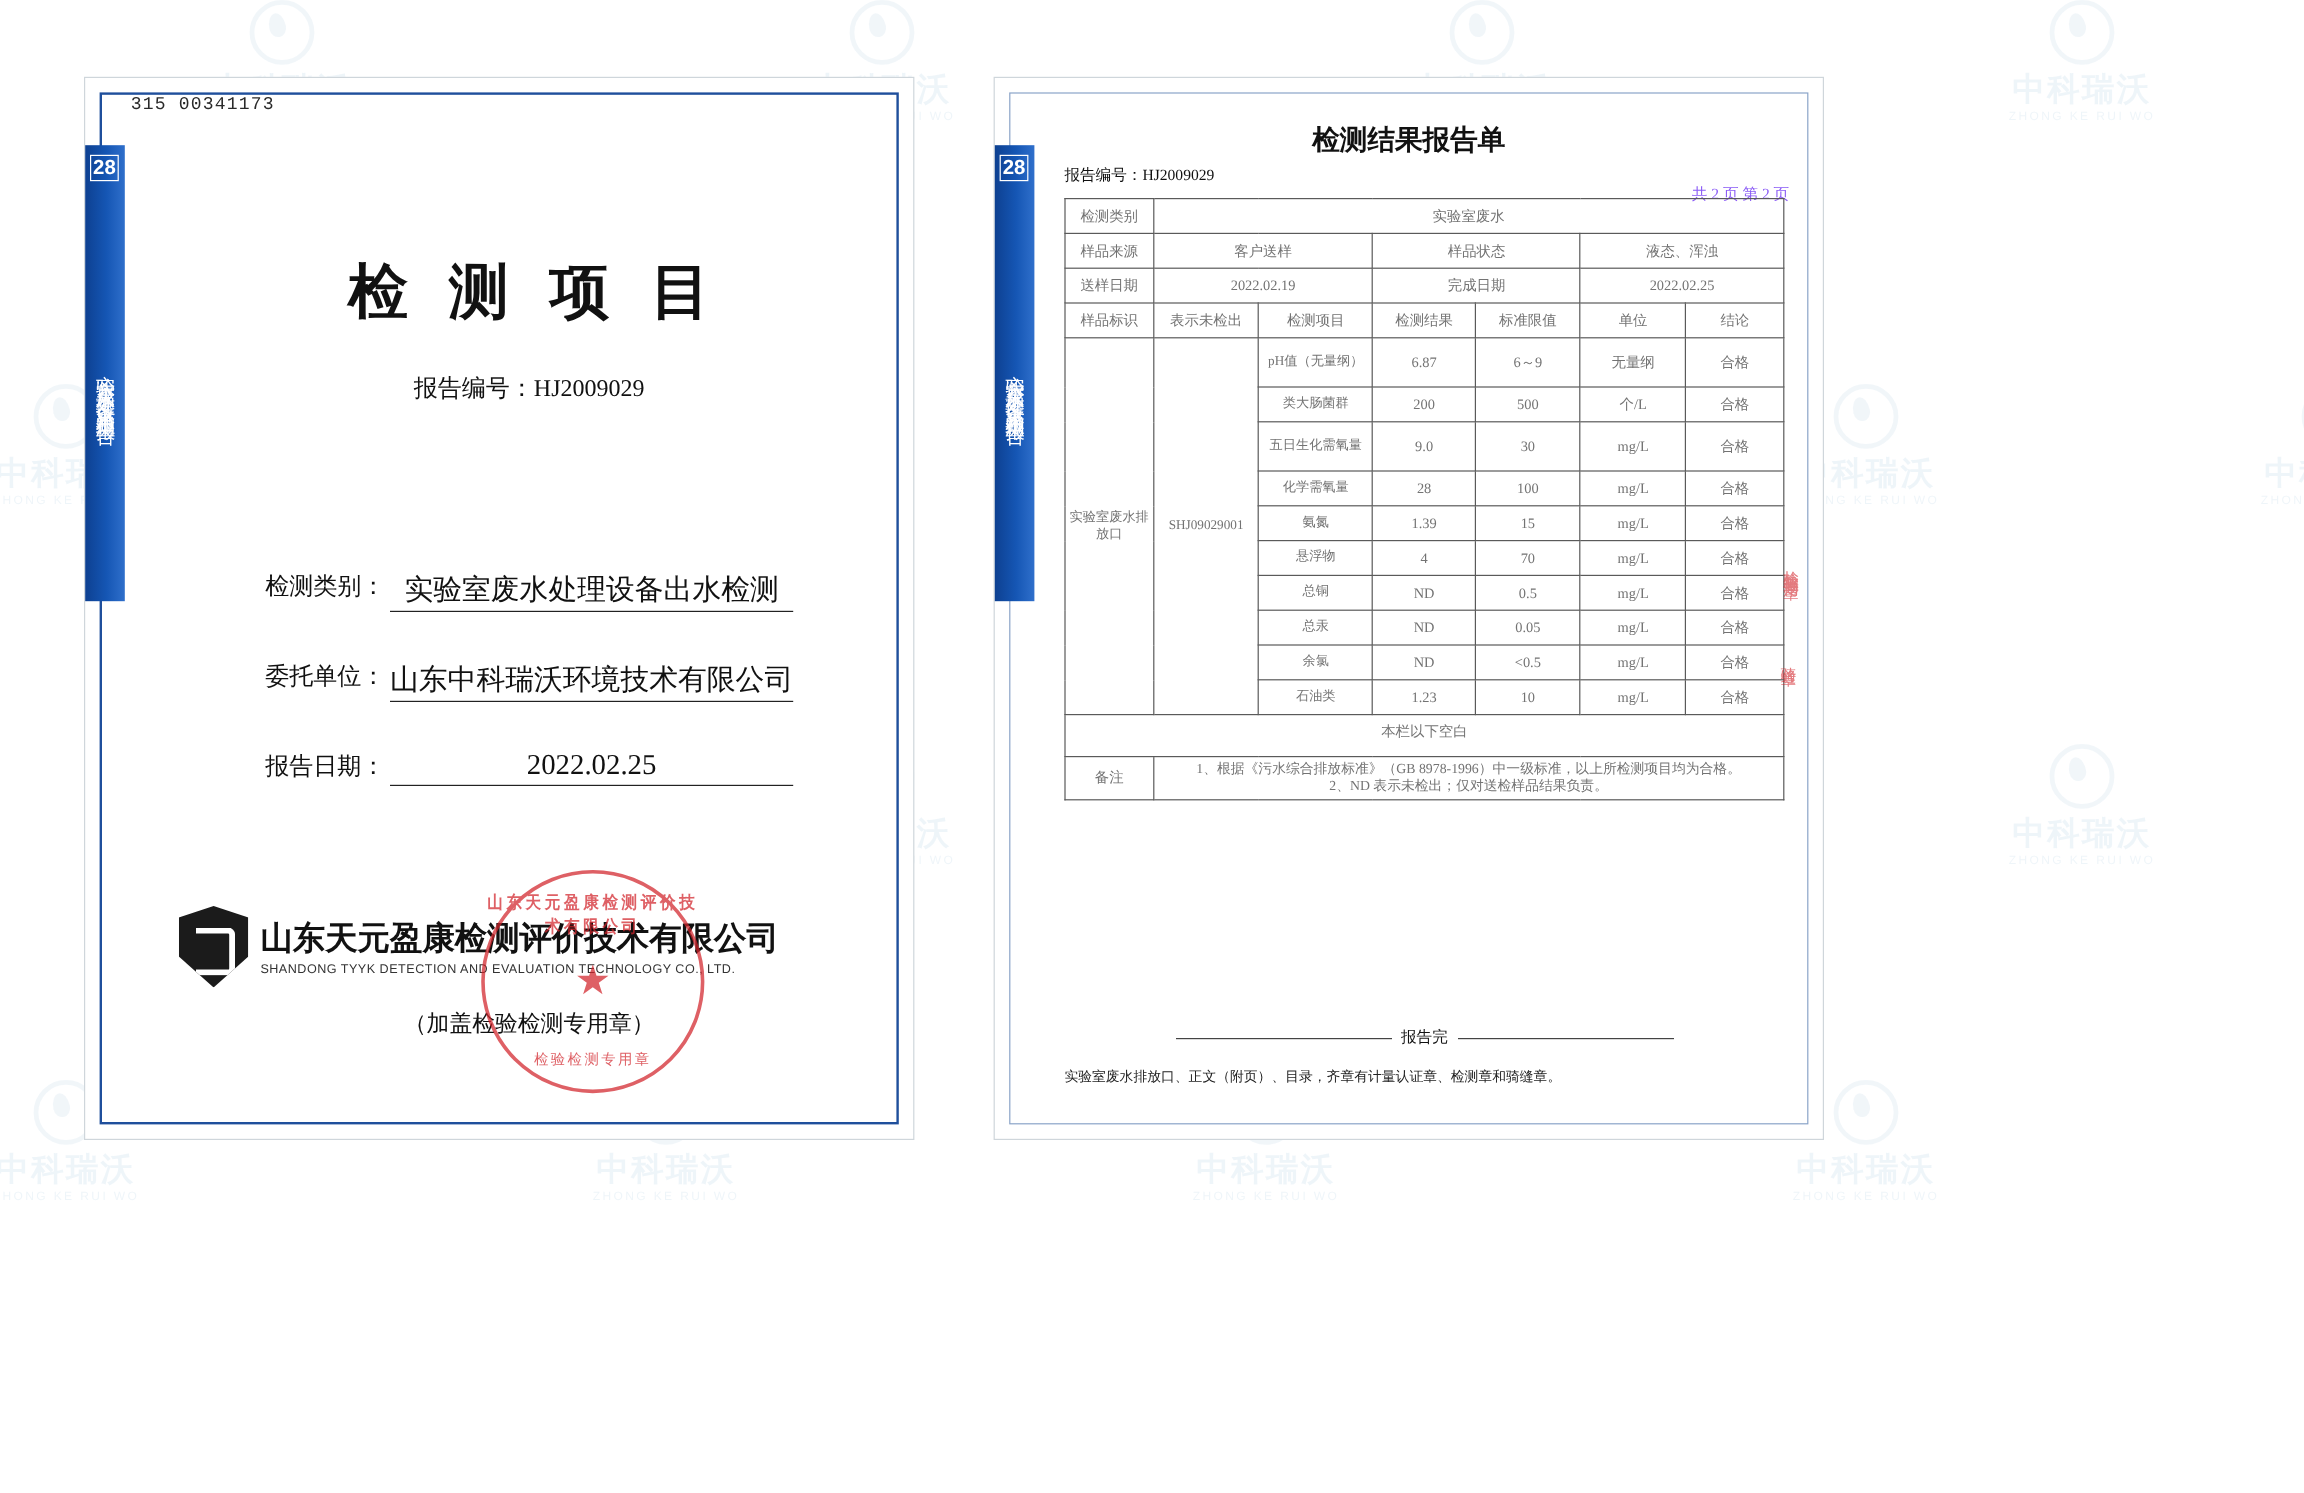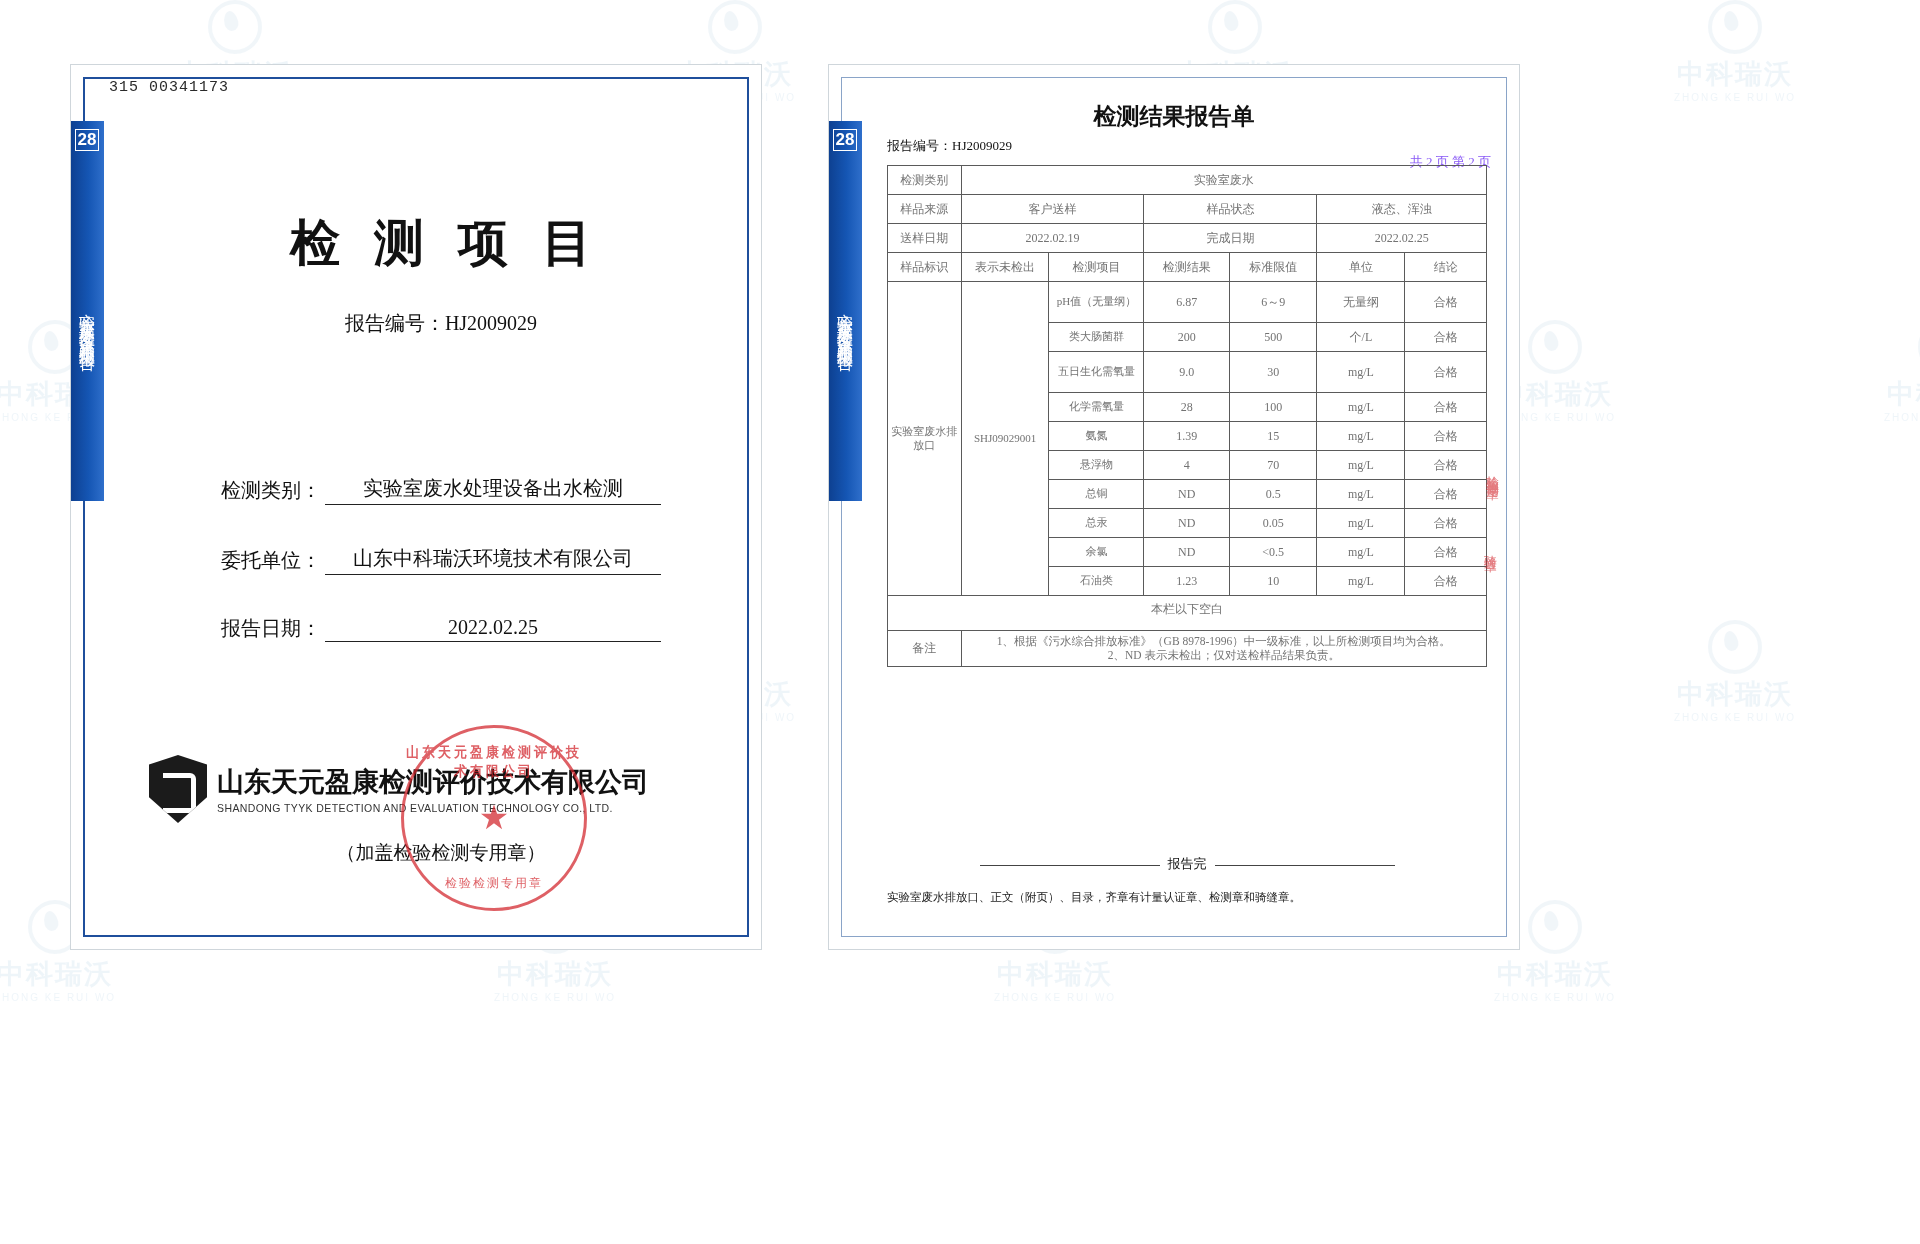--- a/index.html
+++ b/index.html
@@ -143,33 +143,33 @@
     color: #111;
   }
   .cover-fields {
     position: absolute;
     left: 150px;
     top: 410px;
     width: 440px;
   }
   .cover-field {
     display: flex;
-    align-items: center;
+    align-items: flex-start;
     margin-bottom: 40px;
     font-size: 20px;
     color: #111;
   }
   .cover-field .f-label { white-space: nowrap; }
   .cover-field .f-value {
     flex: 1;
     border-bottom: 1px solid #222;
     text-align: center;
     padding-bottom: 2px;
     margin-left: 4px;
-    font-size: 20px;
+    font-size: 24px;
   }
 
   
   .company-block {
     position: absolute;
     left: 78px;
     top: 690px;
     width: 540px;
     display: flex;
     align-items: center;

